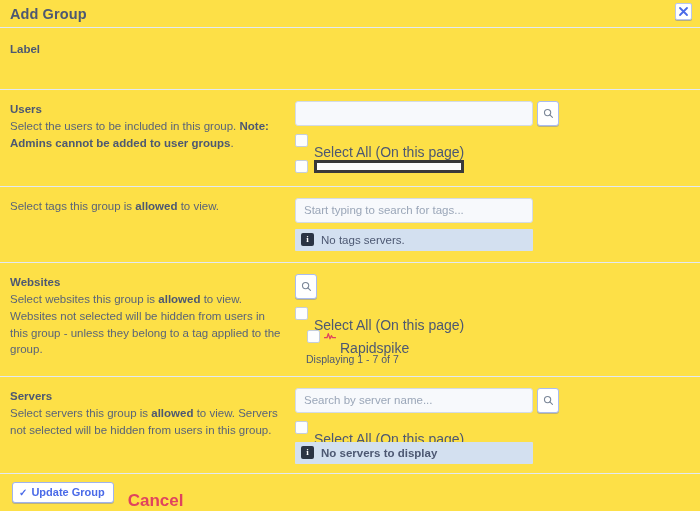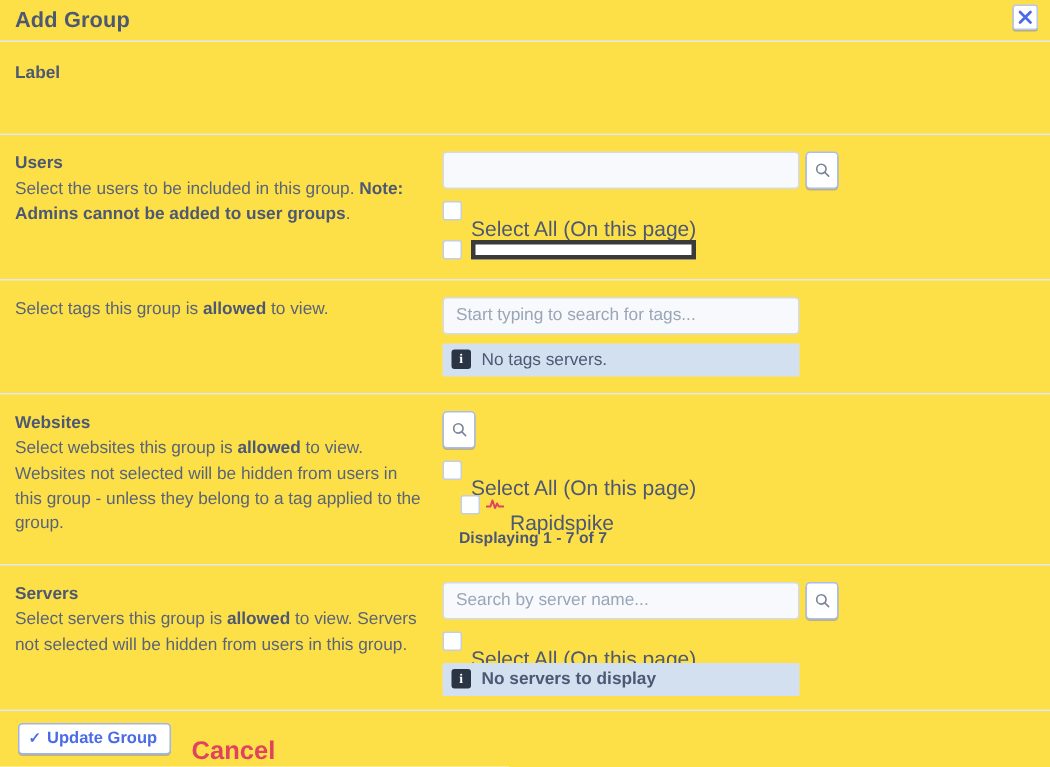--- a/index.html
+++ b/index.html
@@ -196,21 +196,21 @@
     font-family: "Liberation Serif", serif;
   }
   .info-text {
     font-size: 11.5px;
     color: #4d5872;
   }
   .info-text.bold { font-weight: bold; }
 
   .displaying {
     font-size: 10.5px;
-    font-weight: bold;
+    font-weight: normal;
     color: #4d5872;
     margin-top: 2px;
     padding-left: 11px;
   }
 
   
   .modal-footer {
     flex: 0 0 auto;
     border-top: 1px solid #e2e9f3;
     padding: 10px 12px;

